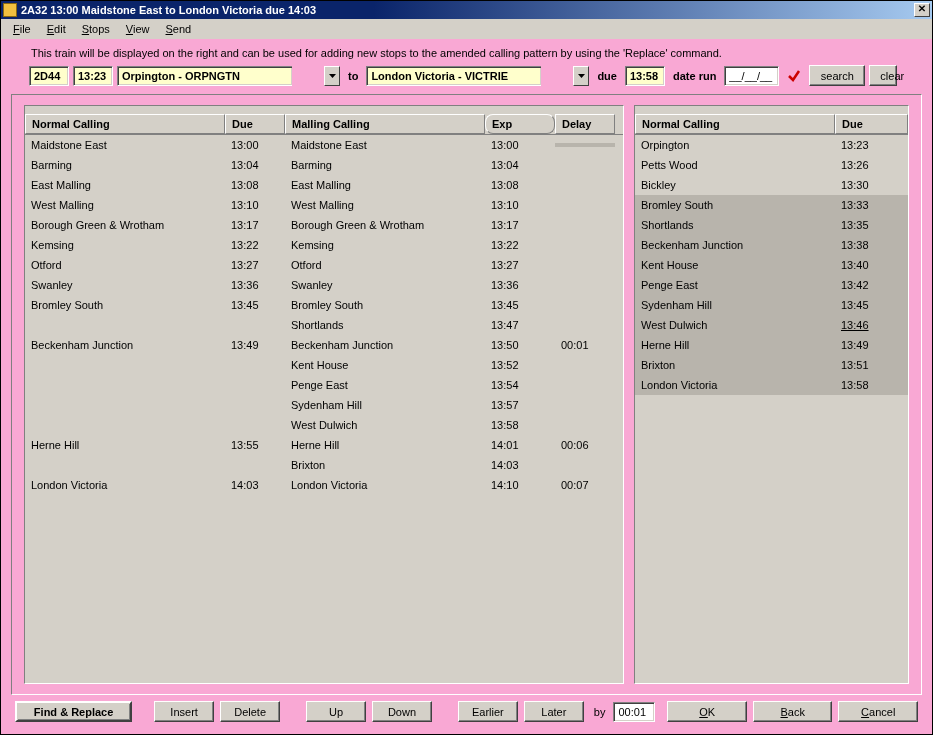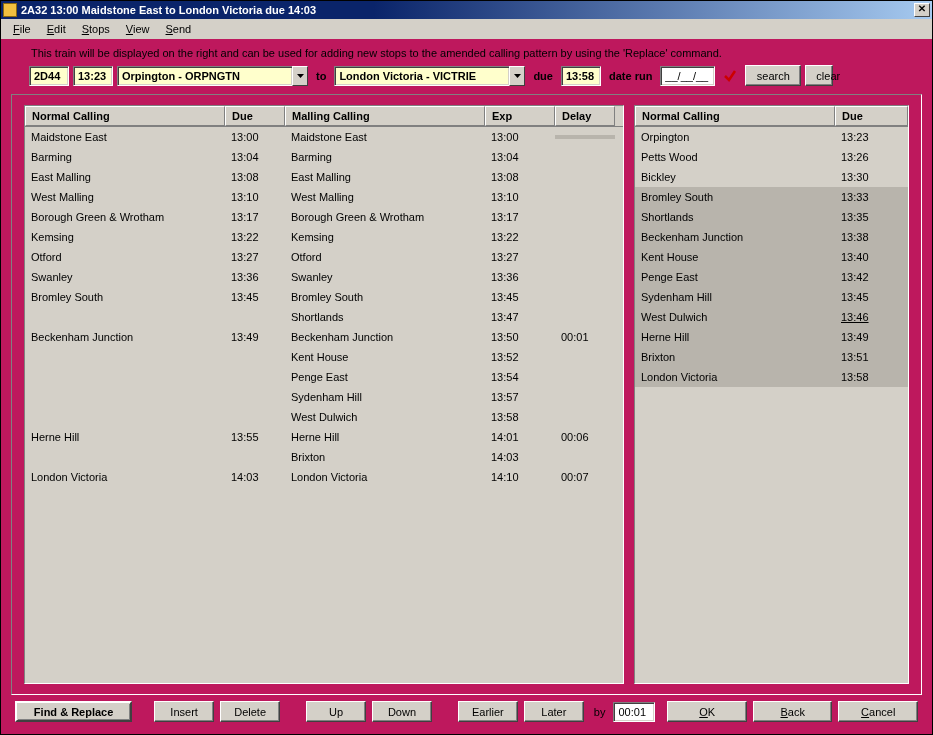--- a/index.html
+++ b/index.html
@@ -6,21 +6,21 @@
   html, body {
     margin: 0; padding: 0;
     font-family: Tahoma, Arial, sans-serif;
     font-size: 11px;
     background: #d4d0c8;
     color: #000;
   }
   .window {
     width: 933px;
     height: 735px;
-    background: #be185d;
+    background: #f9a8d4;
     border: 1px solid #000;
     display: flex;
     flex-direction: column;
     position: relative;
   }
   .titlebar {
     height: 18px;
     background: linear-gradient(to right, #0a246a 0%, #0a246a 40%, #a6caf0 100%);
     color: #fff;
     display: flex;
@@ -83,21 +83,21 @@
     border-bottom-color: #fff;
     box-shadow: inset 1px 1px 0 #404040, inset -1px -1px 0 #d4d0c8;
     background: #fff;
     padding: 2px 4px;
     height: 20px;
     font-family: inherit;
     font-size: 11px;
   }
   .yellow { background: #ffffcc; }
   .combo {
-    display: flex; align-items: center;
+    display: flex; align-items: center; gap: 32px;
   }
   .combo .sunken-input { border-right: none; }
   .combo .combo-btn {
     width: 16px; height: 20px;
     background: #d4d0c8;
     border: 1px solid #fff;
     border-right-color:#404040;
     border-bottom-color:#404040;
     display:flex;align-items:center;justify-content:center;
     cursor:pointer;
@@ -154,20 +154,21 @@
     display:flex;
     flex-direction:column;
     overflow:hidden;
   }
   .tbl-frame.left { flex: 0 0 600px; }
   .tbl-frame.right { flex: 1; }
   .tbl-header {
     display:flex;
     background:#d4d0c8;
     border-bottom:1px solid #808080;
+    margin-top:8px;
   }
   .th {
     border: 1px solid #fff;
     border-right-color:#808080;
     border-bottom-color:#808080;
     padding: 3px 4px 3px 6px;
     font-weight: bold;
     background:#d4d0c8;
   }
   .tbody {
@@ -182,21 +183,21 @@
   .tr.sel { background:#b8b4ac; }
   .td {
     padding: 2px 4px 2px 6px;
     overflow:hidden;
     white-space:nowrap;
   }
   
   .lc-norm { width: 200px; }
   .lc-due  { width: 60px; }
   .lc-amend{ width: 200px; }
-  .lc-exp  { width: 70px; }
+  .lc-exp  { width: 70px; border-radius: 8px; }
   .lc-delay{ width: 60px; }
   
   .rc-norm { width: 200px; }
   .rc-due  { width: 44px; }
 
   .footer-bar {
     display:flex;
     align-items:center;
     padding: 6px 4px 4px 4px;
     gap: 6px;

